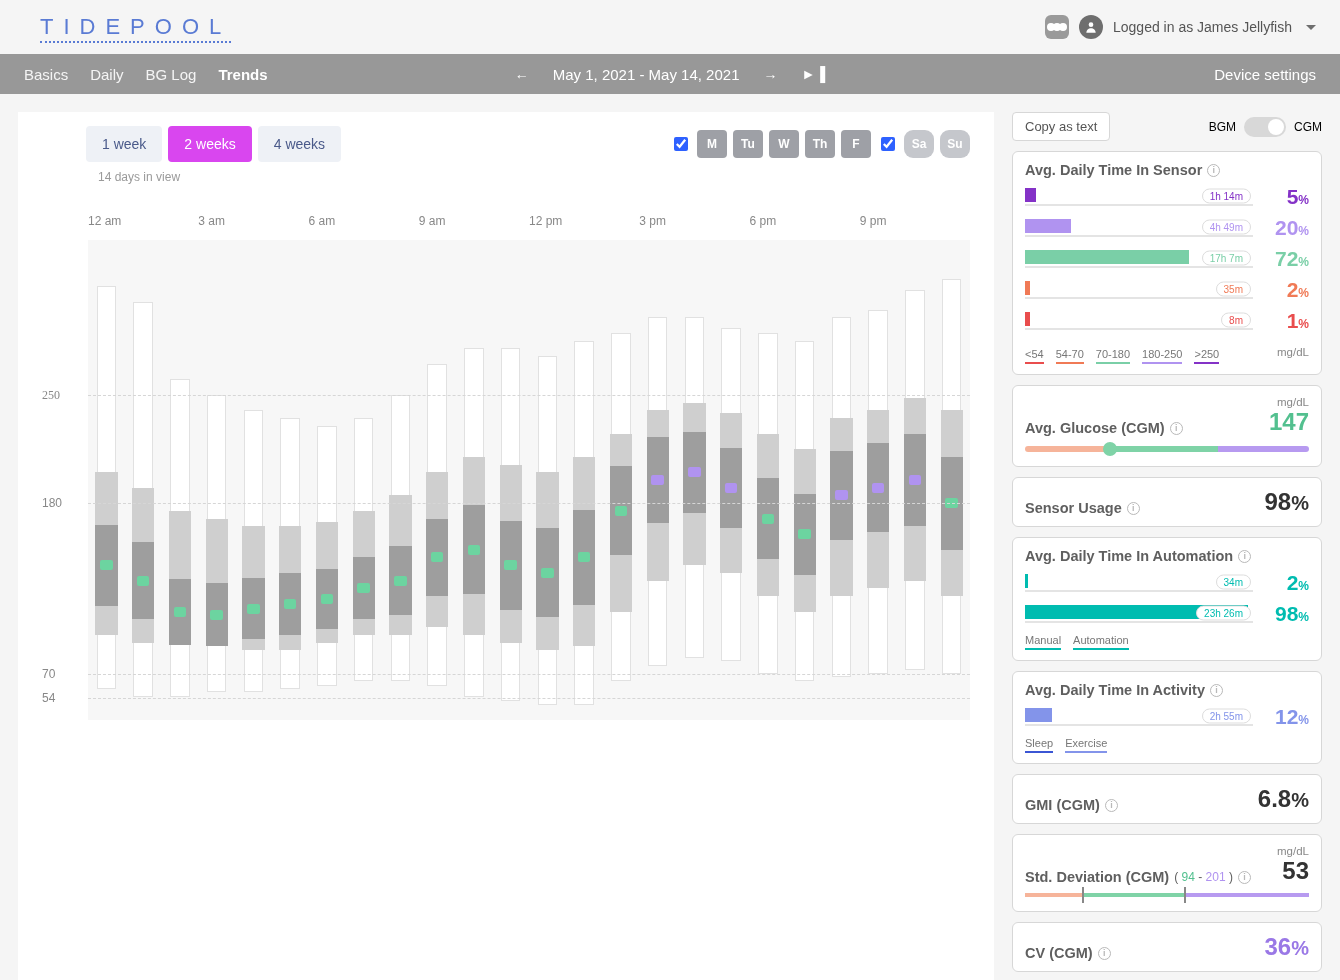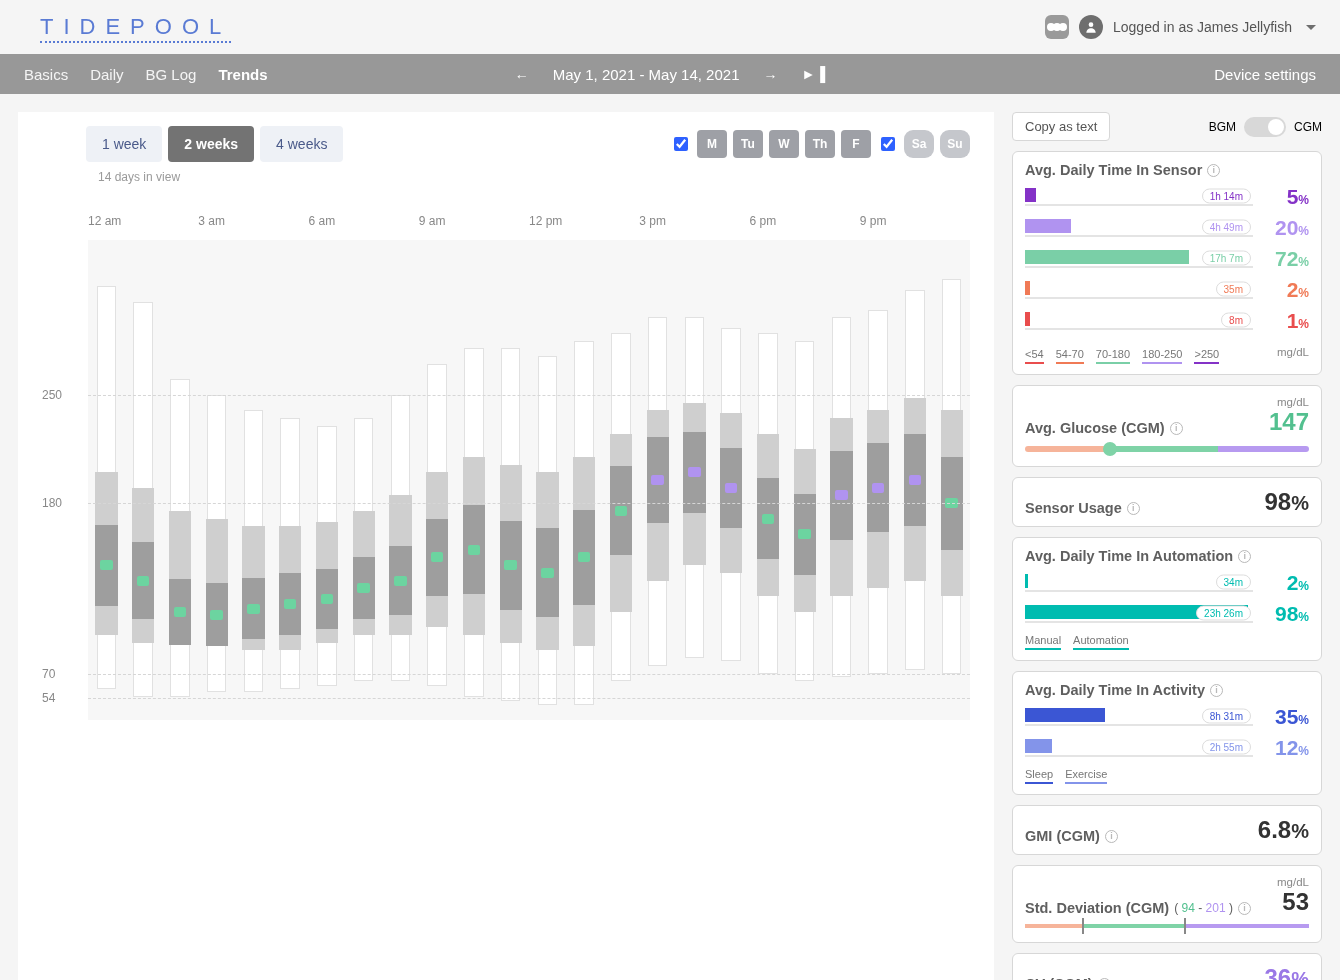--- a/index.html
+++ b/index.html
@@ -49,21 +49,21 @@
   .date-nav .arrow{cursor:pointer;font-size:14px;}
   .device-settings{margin-left:auto;cursor:pointer;}
   
   .content{display:flex;gap:18px;padding:18px;align-items:flex-start;}
   .chart-pane{flex:1;background:var(--white);min-height:900px;position:relative;}
   .side-pane{width:310px;display:flex;flex-direction:column;gap:10px;}
   
   .ctrl-row{display:flex;align-items:center;padding:14px 24px 0;gap:12px;}
   .range-btns{display:flex;gap:6px;background:transparent;padding-left:44px;}
   .range-btn{padding:10px 16px;border-radius:4px;background:#eef1f6;color:#4a5a8a;font-size:14px;cursor:pointer;}
-  .range-btn.active{background:#737373;color:#fff;font-weight:700;}
+  .range-btn.active{background:#d946ef;color:#fff;font-weight:400;}
   .days-in-view{font-size:12px;color:#9a9a9a;margin:8px 0 0 80px;}
   .day-toggles{margin-left:auto;display:flex;align-items:center;gap:6px;}
   .day-chip{width:30px;height:28px;border-radius:4px;background:#9ea0a6;color:#fff;display:flex;align-items:center;justify-content:center;font-size:12px;font-weight:600;}
   .day-chip.wk{background:#c5c7cc;border-radius:9px;}
   .day-cb{accent-color:#2e61ff;width:14px;height:14px;}
   
   .chart-wrap{position:relative;margin:30px 24px 0;}
   .x-labels{display:flex;font-size:12px;color:#888;padding-left:46px;}
   .x-labels div{flex:1;text-align:left;}
   .plot{position:relative;height:480px;margin-top:12px;border-left:0;padding-left:46px;}
@@ -174,21 +174,21 @@
           <div>12 pm</div>
           <div>3 pm</div>
           <div>6 pm</div>
           <div>9 pm</div>
         </div>
       <div class="plot">
         <div id="y-labels">
             <div class="y-label" style="top: 95.4839%;">54</div>
             <div class="y-label" style="top: 90.3226%;">70</div>
             <div class="y-label" style="top: 54.8387%;">180</div>
-            <div class="y-label" style="top: 32.2581%;">250</div>
+            <div class="y-label" style="top: 32.2581%; font-family: Liberation Serif, serif;">250</div>
           </div>
         <div class="plot-inner" id="plot-inner">
           <div class="slots" id="slots">
               <div class="slot">
                 <div class="whisk" style="top: 9.67742%; bottom: 6.45161%;"></div>
                 <div class="q80" style="top: 48.3871%; bottom: 17.7419%;"></div>
                 <div class="q50" style="top: 59.2742%; bottom: 23.7903%;"></div>
                 <div class="med green" style="top: 67.7419%;"></div>
               </div>
               <div class="slot">
@@ -457,27 +457,20 @@
     </div>
 
     <div class="card">
       <div class="card-title">
           <span>Avg. Daily Time In Activity</span>
           <span class="info-icon">i</span>
         </div>
       <div id="act-rows">
           <div class="bar-row">
             <div class="bar-track">
-              <div class="bar-fill" style="width: 35%; background: rgb(59, 86, 212);"></div>
-              <div class="chip" style="color: rgb(59, 86, 212);">8h 31m</div>
-            </div>
-            <div class="pct" style="color: rgb(59, 86, 212);">35<small>%</small></div>
-          </div>
-          <div class="bar-row">
-            <div class="bar-track">
               <div class="bar-fill" style="width: 12%; background: rgb(131, 148, 234);"></div>
               <div class="chip" style="color: rgb(131, 148, 234);">2h 55m</div>
             </div>
             <div class="pct" style="color: rgb(131, 148, 234);">12<small>%</small></div>
           </div>
         </div>
       <div class="legend" id="act-legend">
           <span style="border-color: rgb(59, 86, 212); color: rgb(119, 119, 119);">Sleep</span>
           <span style="border-color: rgb(131, 148, 234); color: rgb(119, 119, 119);">Exercise</span>
         </div>

